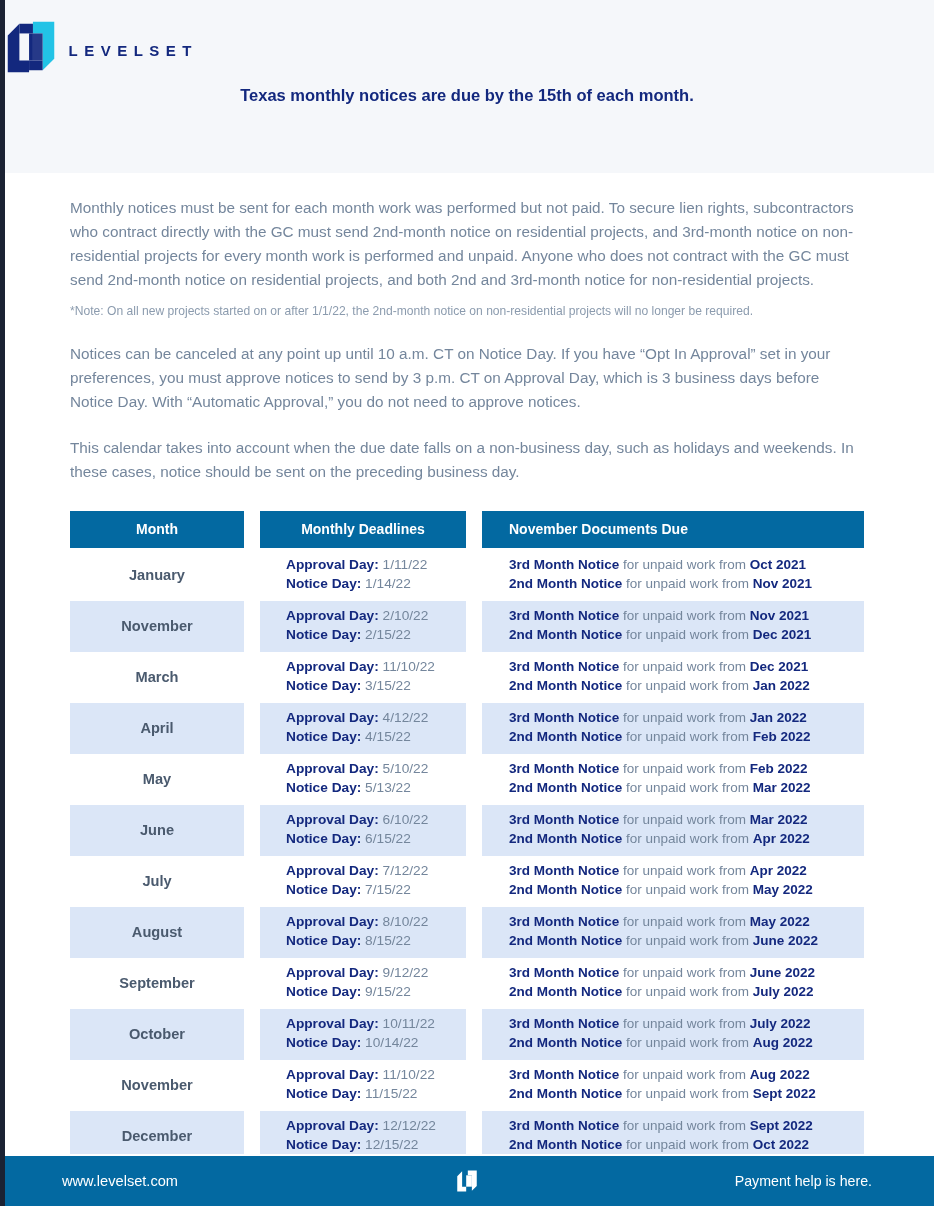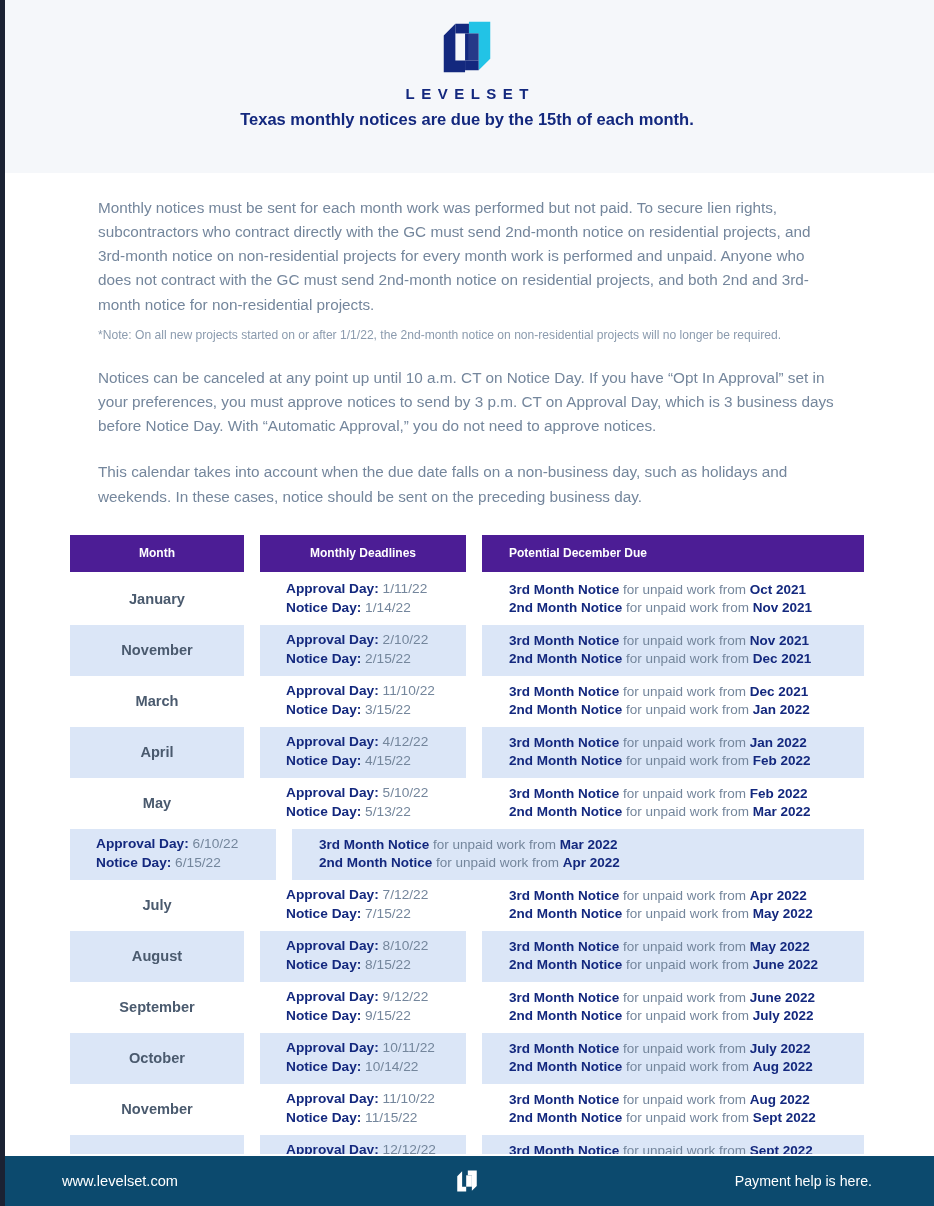--- a/index.html
+++ b/index.html
@@ -28,21 +28,21 @@
   
   .header {
     background: #f5f7fa;
     padding: 16px 0 16px 0;
     text-align: center;
     height: 173px;
     box-sizing: border-box;
   }
   .logo-wrap {
     display: flex;
-    flex-direction: column;
+    flex-direction: row;
     align-items: center;
     justify-content: flex-start;
   }
   .logo-mark {
     width: 62px;
     height: 62px;
     display: block;
   }
   .logo-word {
     margin-top: 7px;
@@ -65,21 +65,21 @@
   }
   .subtitle {
     margin-top: 8px;
     font-size: 16.5px;
     font-weight: bold;
     color: #13287e;
   }
 
   
   .content {
-    padding: 0 98px;
+    padding: 0 70px;
     box-sizing: border-box;
   }
   .para {
     color: #74869c;
     font-size: 15.3px;
     line-height: 1.58;
     margin: 0;
   }
   .para.p1 { padding-top: 23px; }
   .para.p2 { padding-top: 22px; }
@@ -101,23 +101,23 @@
   .trow {
     display: flex;
     column-gap: 16px;
     margin-bottom: 2px;
   }
   .c1 { width: 174px; flex: 0 0 174px; }
   .c2 { width: 206px; flex: 0 0 206px; }
   .c3 { flex: 1 1 auto; }
 
   .head-cell {
-    background: #4c1d95;
+    background: #0369a1;
     color: #ffffff;
-    font-size: 12px;
+    font-size: 14px;
     font-weight: bold;
     height: 37px;
     display: flex;
     align-items: center;
     justify-content: center;
     box-sizing: border-box;
   }
   .head-cell.left {
     justify-content: flex-start;
     padding-left: 27px;
@@ -156,21 +156,21 @@
   }
   .shaded .cell { background: #dbe6f7; }
 
   
   .footer {
     position: absolute;
     left: 0;
     bottom: 0;
     width: 934px;
     height: 52px;
-    background: #0c4a6e;
+    background: #0369a1;
     display: flex;
     align-items: center;
     box-sizing: border-box;
     border-top: 2px solid #ffffff;
   }
   .footer-left {
     position: absolute;
     left: 62px;
     color: #ffffff;
     font-size: 14.6px;
@@ -213,21 +213,21 @@
   <p class="para p1">Monthly notices must be sent for each month work was performed but not paid. To secure lien rights, subcontractors who contract directly with the GC must send 2nd-month notice on residential projects, and 3rd-month notice on non-residential projects for every month work is performed and unpaid. Anyone who does not contract with the GC must send 2nd-month notice on residential projects, and both 2nd and 3rd-month notice for non-residential projects.</p>
   <p class="note">*Note: On all new projects started on or after 1/1/22, the 2nd-month notice on non-residential projects will no longer be required.</p>
   <p class="para p2">Notices can be canceled at any point up until 10 a.m. CT on Notice Day. If you have “Opt In Approval” set in your preferences, you must approve notices to send by 3 p.m. CT on Approval Day, which is 3 business days before Notice Day. With “Automatic Approval,” you do not need to approve notices.</p>
   <p class="para p3">This calendar takes into account when the due date falls on a non-business day, such as holidays and weekends. In these cases, notice should be sent on the preceding business day.</p>
 </div>
 
 <div class="table">
   <div class="trow">
     <div class="head-cell c1">Month</div>
     <div class="head-cell c2">Monthly Deadlines</div>
-    <div class="head-cell c3 left">Potential December Due</div>
+    <div class="head-cell c3 left">November Documents Due</div>
   </div>
   <div id="table-body">
       <div class="trow body-row">
         <div class="cell month c1">January</div>
         <div class="cell deadlines c2">
           <div><span class="lbl">Approval Day: </span><span class="val">1/11/22</span></div>
           <div><span class="lbl">Notice Day: </span><span class="val">1/14/22</span></div>
         </div>
         <div class="cell docs c3">
           <div><span class="lbl">3rd  Month Notice</span><span class="val"> for unpaid work from </span><span class="lbl">Oct 2021</span></div>
@@ -272,20 +272,21 @@
         <div class="cell deadlines c2">
           <div><span class="lbl">Approval Day: </span><span class="val">5/10/22</span></div>
           <div><span class="lbl">Notice Day: </span><span class="val">5/13/22</span></div>
         </div>
         <div class="cell docs c3">
           <div><span class="lbl">3rd  Month Notice</span><span class="val"> for unpaid work from </span><span class="lbl">Feb 2022</span></div>
           <div><span class="lbl">2nd Month Notice</span><span class="val"> for unpaid work from </span><span class="lbl">Mar 2022</span></div>
         </div>
       </div>
       <div class="trow body-row shaded">
+        <div class="cell month c1">June</div>
         <div class="cell deadlines c2">
           <div><span class="lbl">Approval Day: </span><span class="val">6/10/22</span></div>
           <div><span class="lbl">Notice Day: </span><span class="val">6/15/22</span></div>
         </div>
         <div class="cell docs c3">
           <div><span class="lbl">3rd  Month Notice</span><span class="val"> for unpaid work from </span><span class="lbl">Mar 2022</span></div>
           <div><span class="lbl">2nd Month Notice</span><span class="val"> for unpaid work from </span><span class="lbl">Apr 2022</span></div>
         </div>
       </div>
       <div class="trow body-row">

